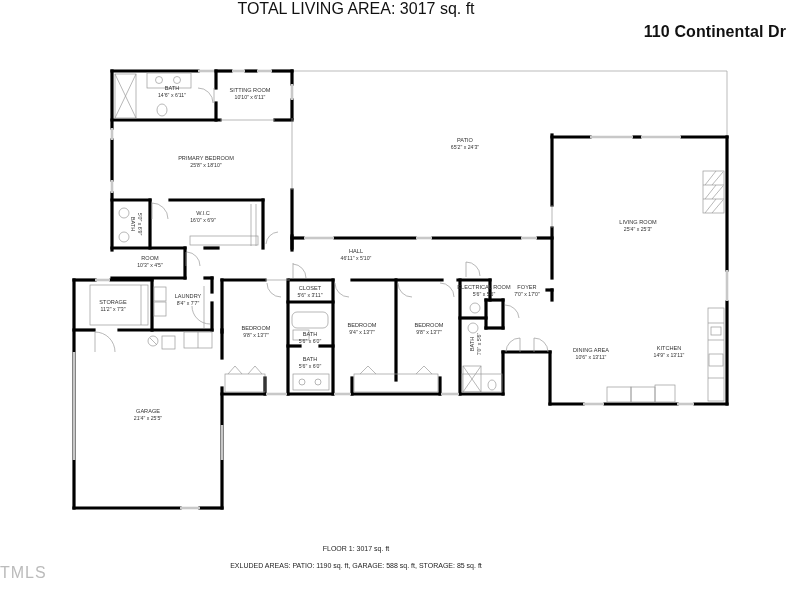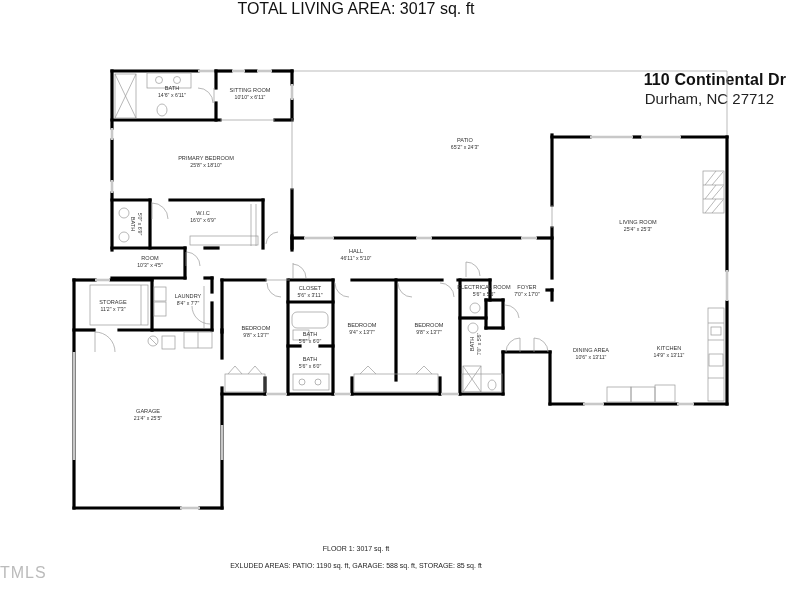--- a/index.html
+++ b/index.html
@@ -1,33 +1,32 @@
 <!DOCTYPE html>
 <html><head>
 <meta charset="utf-8">
 <style>
   html, body { margin:0; padding:0; background:#ffffff; }
   body { width:800px; height:600px; position:relative; overflow:hidden; font-family:"Liberation Sans", sans-serif; color:#111; }
-  .addr { position:absolute; right:14px; top:22px; text-align:right;margin-top:48px; }
+  .addr { position:absolute; right:14px; top:22px; text-align:right; }
   .addr .street { font-weight:bold; font-size:16px; letter-spacing:0.1px; line-height:20px; }
   .addr .city { font-size:15px; line-height:18px; margin-right:12px; color:#222; }
   svg.plan { position:absolute; left:0; top:0; }
   .lbl { font-family:"Liberation Sans", sans-serif; font-size:5.6px; fill:#333; text-anchor:middle; }
   .dim { font-family:"Liberation Sans", sans-serif; font-size:5.2px; fill:#333; text-anchor:middle; }
   .footer { position:absolute; left:0; width:712px; text-align:center; }
   .f2 { top:545px; font-size:7px; color:#222; }
   .f3 { top:562px; font-size:7px; color:#222; }
   .watermark { position:absolute; left:0; top:564px; font-size:16px; color:#bbb; letter-spacing:1px; }
 </style>
 </head>
 <body>
 
 <div class="addr">
   <div class="street">110 Continental Dr</div>
-  <div class="city">Durham, NC 27712</div>
 </div>
 
 <svg class="plan" width="800" height="600" viewBox="0 0 800 600">
 
   <g stroke="#aaa" stroke-width="0.8" fill="none">
     <line x1="292" y1="71" x2="727" y2="71"></line>
     <line x1="727" y1="71" x2="727" y2="137"></line>
   </g>
 
   <g stroke="#000" stroke-width="3.2" fill="none" stroke-linecap="square">

